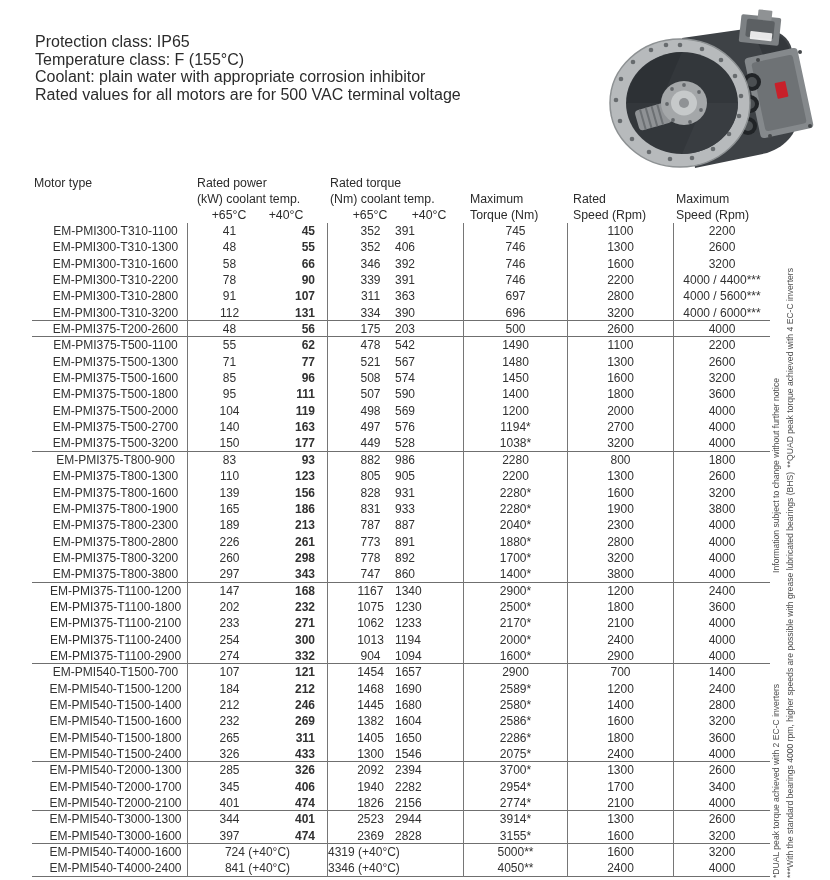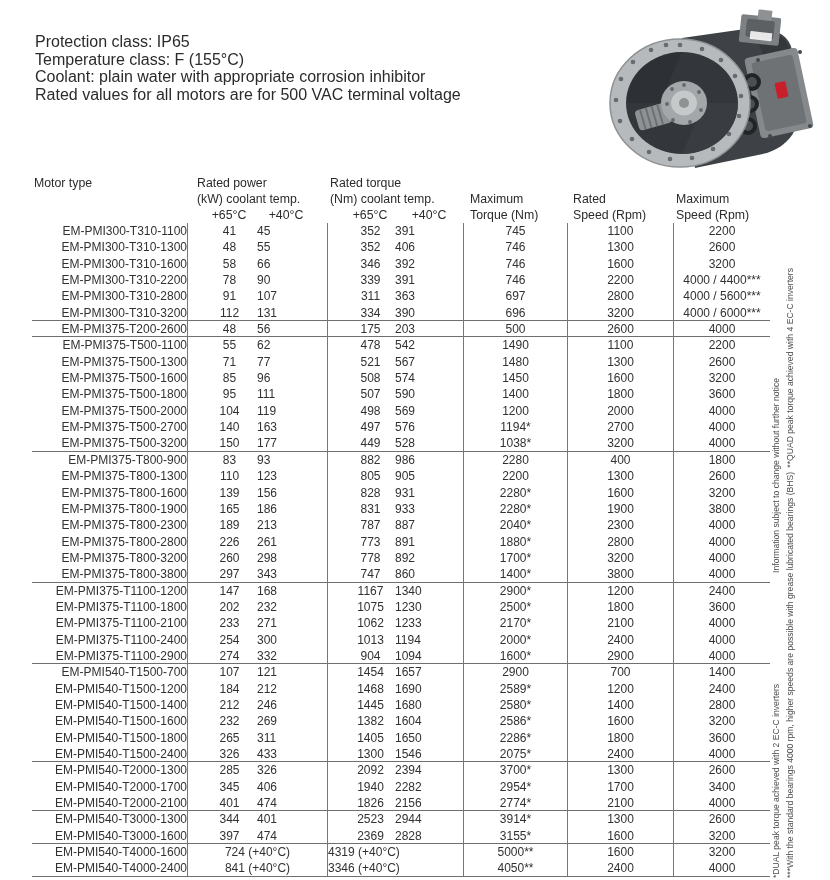--- a/index.html
+++ b/index.html
@@ -42,23 +42,23 @@
 
   .tbody { margin-top:0px; }
   .trow {
     display:grid;
     grid-template-columns:155px 70px 70px 68px 68px 104px 106px 97px;
     height:16.35px; box-sizing:border-box;
     font-size:12px; color:#313131;
   }
   .trow.sep { border-bottom:1px solid #6f6f6f; }
   .cell { line-height:16.3px; white-space:nowrap; box-sizing:border-box; }
-  .c-motor { text-align:right; padding-left:2px;margin-left:10px; }
+  .c-motor { text-align:center; padding-left:2px;margin-left:10px; }
   .c-p65 { text-align:center; padding-left:14px; }
-  .c-p40 { text-align:left; padding-right:12px; }
+  .c-p40 { text-align:right; padding-right:12px;font-weight:bold; }
   .c-t65 { text-align:center; padding-left:18px; }
   .c-t40 { }
   .c-maxt,.c-rs,.c-ms { text-align:center; }
   .c-pm { grid-column:2/4; text-align:center; }
   .c-tm { grid-column:4/6; text-align:left; }
   .c-p65,.c-t65,.c-maxt,.c-rs,.c-ms,.c-pm,.c-tm { border-left:1px solid #767676; }
 
   
   .vnote {
     position:absolute; transform:rotate(-90deg); transform-origin:0 0;
@@ -322,21 +322,21 @@
           <div class="cell c-rs">3200</div>
           <div class="cell c-ms">4000</div>
         </div>
         <div class="trow">
           <div class="cell c-motor">EM-PMI375-T800-900</div>
           <div class="cell c-p65">83</div>
           <div class="cell c-p40">93</div>
           <div class="cell c-t65">882</div>
           <div class="cell c-t40">986</div>
           <div class="cell c-maxt">2280</div>
-          <div class="cell c-rs">400</div>
+          <div class="cell c-rs">800</div>
           <div class="cell c-ms">1800</div>
         </div>
         <div class="trow">
           <div class="cell c-motor">EM-PMI375-T800-1300</div>
           <div class="cell c-p65">110</div>
           <div class="cell c-p40">123</div>
           <div class="cell c-t65">805</div>
           <div class="cell c-t40">905</div>
           <div class="cell c-maxt">2200</div>
           <div class="cell c-rs">1300</div>

